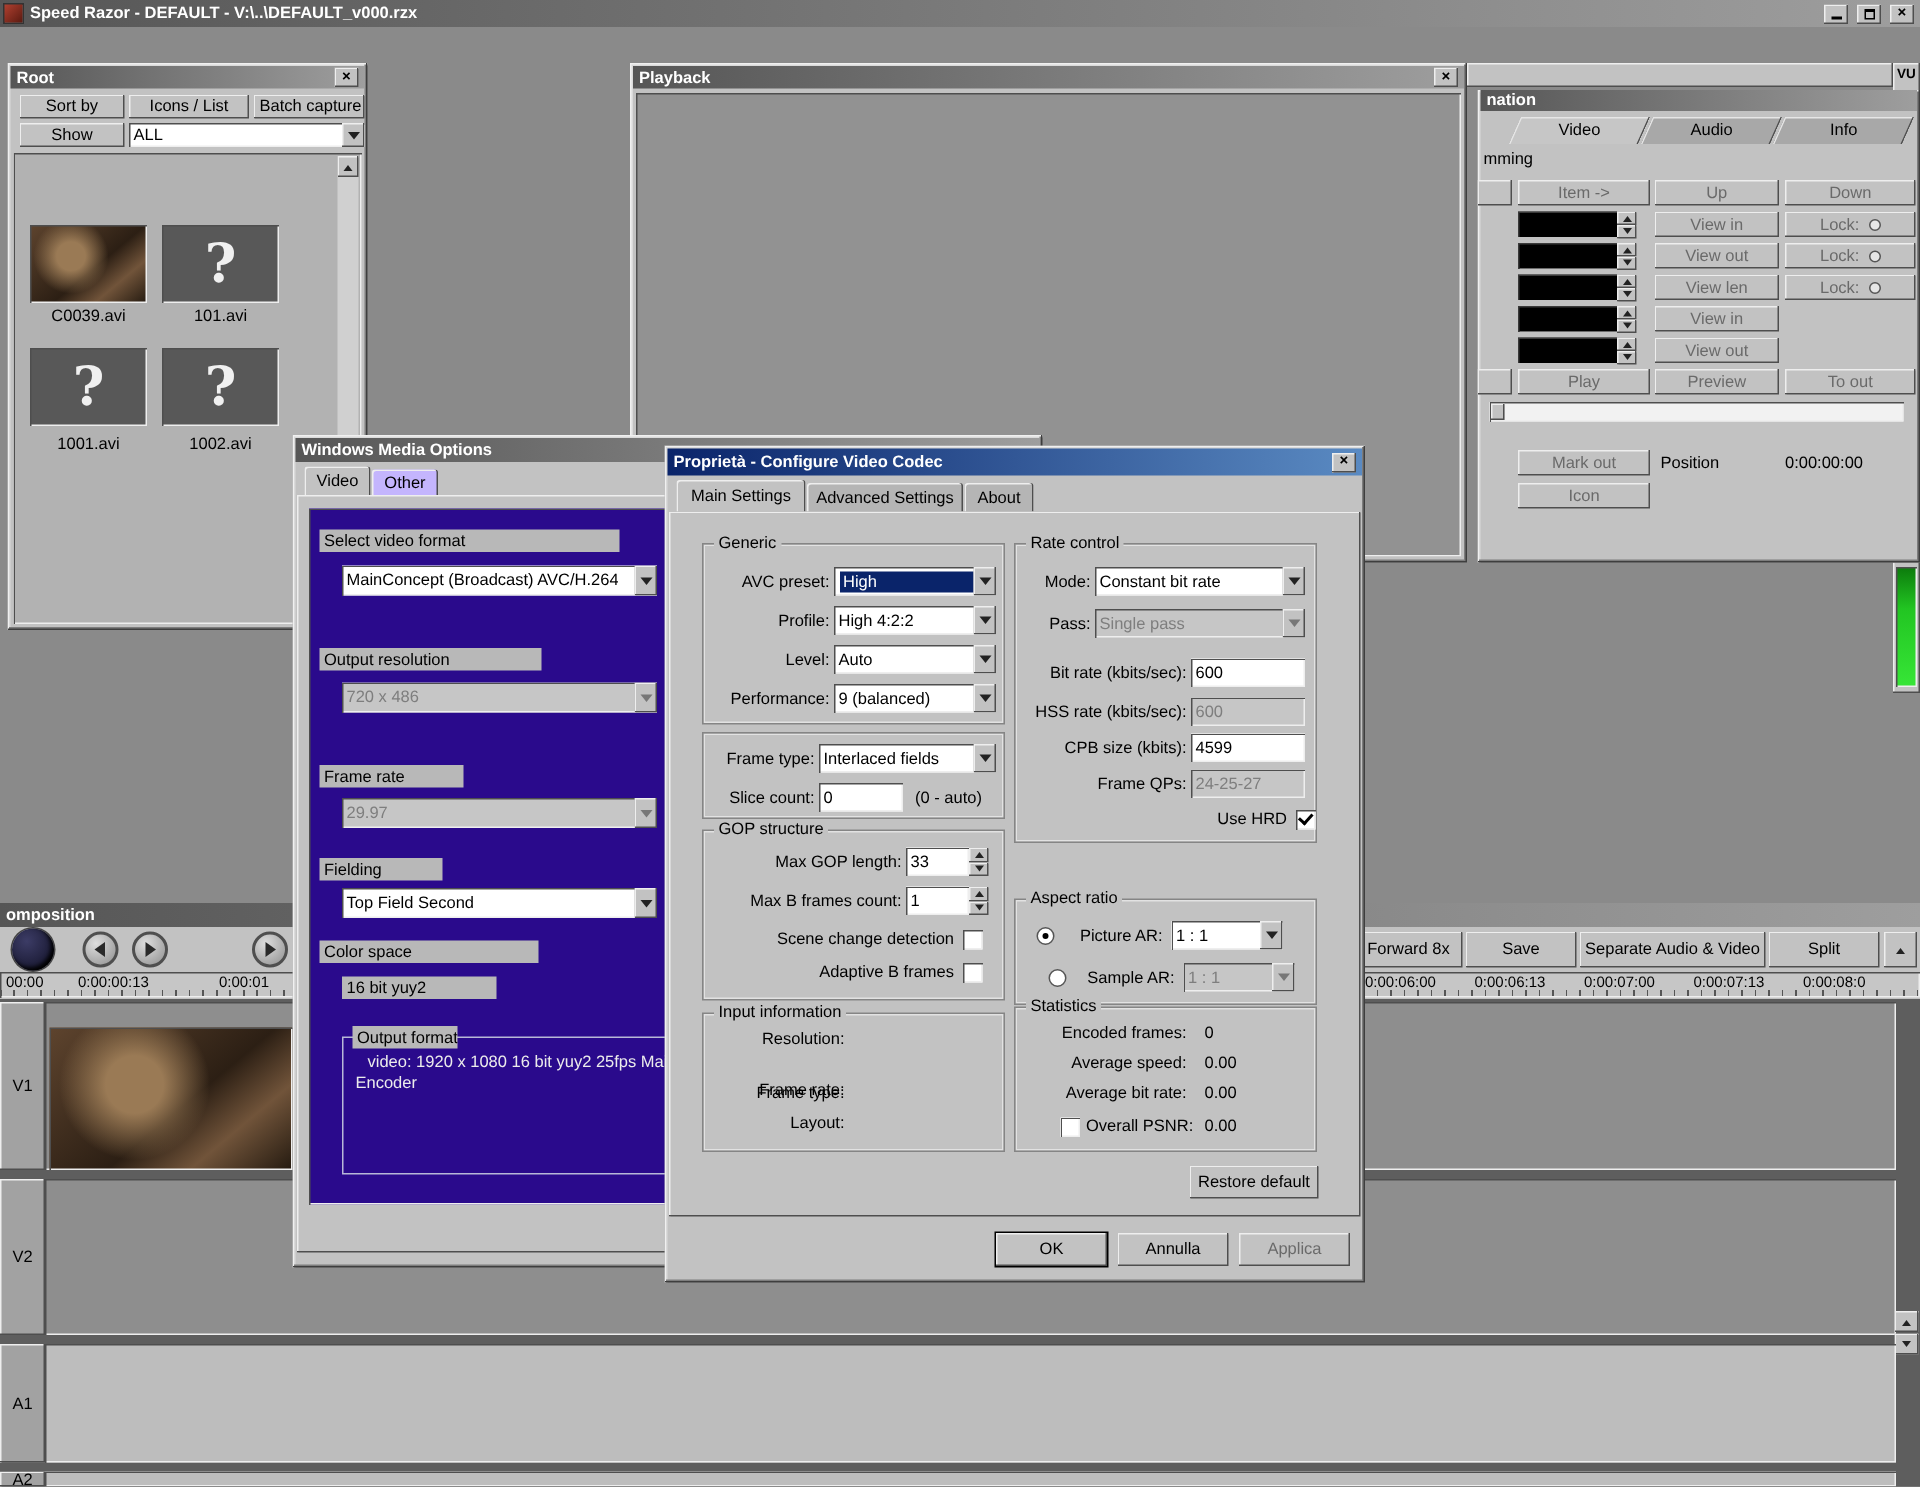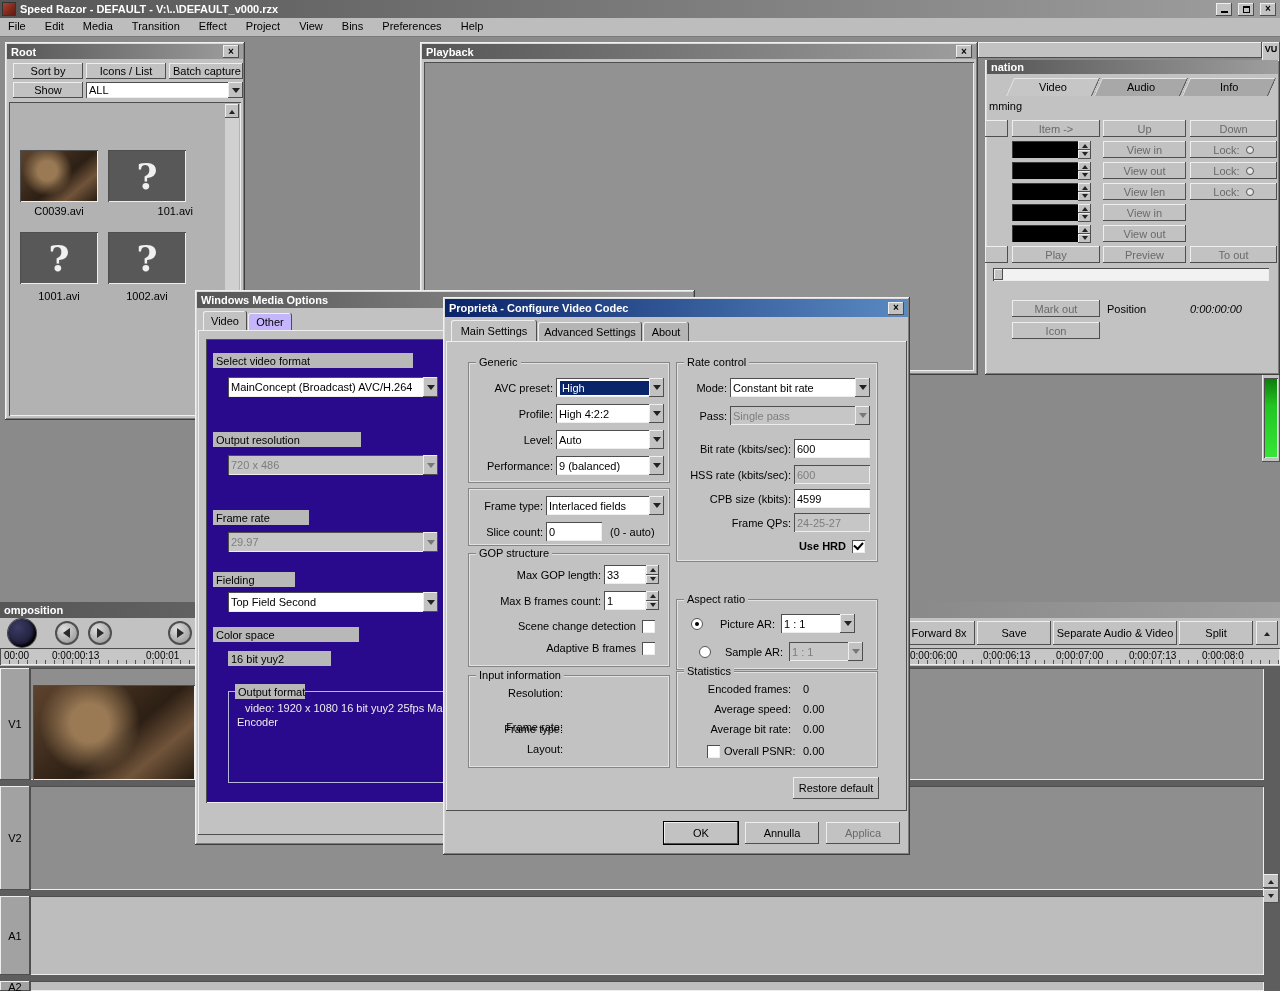--- a/index.html
+++ b/index.html
@@ -71,32 +71,20 @@
     <span style="margin-left:16px;">Speed Razor - DEFAULT - V:\..\DEFAULT_v000.rzx</span>
     <span class="xbtn face r1">
         <i style="width:7px;border-bottom:2px solid #000;margin-top:6px;"></i>
       </span>
     <span class="xbtn face r1" style="margin-left:2px;">
         <i style="width:7px;height:7px;border:1px solid #000;border-top-width:2px;"></i>
       </span>
     <span class="xbtn face r1" style="margin-left:2px;">×</span>
   </div>
 
-  <div class="abs" style="left:0;top:18px;width:1280px;height:19px;background:#bdbdbd;box-shadow:inset 0 -1px 0 #7a7a7a;">
-    <span class="mitem">File</span>
-    <span class="mitem">Edit</span>
-    <span class="mitem">Media</span>
-    <span class="mitem">Transition</span>
-    <span class="mitem">Effect</span>
-    <span class="mitem">Project</span>
-    <span class="mitem">View</span>
-    <span class="mitem">Bins</span>
-    <span class="mitem">Preferences</span>
-    <span class="mitem">Help</span>
-  </div>
 
   <div class="abs face r2" style="left:5px;top:42px;width:240px;height:378px;">
     <div class="abs tbar" style="left:2px;top:2px;width:236px;height:15px;">
       <span>Root</span>
       <span class="xbtn face r1">×</span>
     </div>
     <div class="abs btn r1" style="left:8px;top:21px;width:70px;height:16px;">Sort by</div>
     <div class="abs btn r1" style="left:81px;top:21px;width:80px;height:16px;">Icons / List</div>
     <div class="abs btn r1 left" style="left:164px;top:21px;width:74px;height:16px;">Batch capture</div>
     <div class="abs btn r1" style="left:8px;top:40px;width:70px;height:16px;">Show</div>
@@ -115,21 +103,21 @@
         <div class="abs btn r1" style="left:0;bottom:0;width:14px;height:14px;">
             <i class="t-d"></i>
           </div>
       </div>
 
       <div class="abs thumb-video s1" style="left:11px;top:48px;width:78px;height:52px;"></div>
       <div class="abs" style="left:4px;top:103px;width:92px;text-align:center;">C0039.avi</div>
       <div class="abs thumb-q s1" style="left:99px;top:48px;width:78px;height:52px;">
           <span>?</span>
         </div>
-      <div class="abs" style="left:92px;top:103px;width:92px;text-align:right;">101.avi</div>
+      <div class="abs" style="left:92px;top:103px;width:92px;text-align:center;">101.avi</div>
       <div class="abs thumb-q s1" style="left:11px;top:130px;width:78px;height:52px;">
           <span>?</span>
         </div>
       <div class="abs" style="left:4px;top:188px;width:92px;text-align:center;">1001.avi</div>
       <div class="abs thumb-q s1" style="left:99px;top:130px;width:78px;height:52px;">
           <span>?</span>
         </div>
       <div class="abs" style="left:92px;top:188px;width:92px;text-align:center;">1002.avi</div>
     </div>
   </div>
@@ -246,21 +234,21 @@
     <div class="abs btn r1 dim" style="left:27px;top:186px;width:88px;height:17px;">Play</div>
     <div class="abs btn r1 dim" style="left:118px;top:186px;width:83px;height:17px;">Preview</div>
     <div class="abs btn r1 dim" style="left:205px;top:186px;width:87px;height:17px;">To out</div>
 
     <div class="abs s1" style="left:8px;top:208px;width:276px;height:13px;background:#f2f2f2;">
       <div class="abs face r1" style="left:1px;top:1px;width:9px;height:11px;"></div>
     </div>
 
     <div class="abs btn r1 dim" style="left:27px;top:240px;width:88px;height:17px;">Mark out</div>
     <span class="abs" style="left:122px;top:243px;">Position</span>
-    <span class="abs" style="left:205px;top:243px;font-style:italic;">0:00:00:00</span>
+    <span class="abs" style="left:205px;top:243px;">0:00:00:00</span>
 
     <div class="abs btn r1 dim" style="left:27px;top:262px;width:88px;height:17px;">Icon</div>
   </div>
 
   <div class="abs face" style="left:0;top:602px;width:1280px;height:389px;">
     <div class="abs tbar" style="left:0;top:0;width:1280px;height:16px;">
       <span>omposition</span>
     </div>
 
     <div class="abs face" style="left:0;top:16px;width:1280px;height:30px;">
@@ -542,21 +530,21 @@
           <div class="edit s1" style="width:76px;height:19px;margin-left:3px;">
               <span>4599</span>
             </div>
         </div>
         <div class="row" style="top:150px;height:19px;">
           <span class="lbl" style="width:114px;">Frame QPs:</span>
           <div class="edit s1 dis" style="width:76px;height:19px;margin-left:3px;">
               <span>24-25-27</span>
             </div>
         </div>
-        <div class="row" style="top:176px;height:14px;justify-content:flex-end;padding-right:12px;font-weight:bold;">
+        <div class="row" style="top:176px;height:14px;justify-content:flex-end;">
           <span class="lbl">Use HRD</span>
           <span class="cb on" style="margin-left:6px;"></span>
         </div>
       </div>
 
       <div class="abs grp" style="left:230px;top:258px;width:202px;height:71px;">
         <span class="leg">Aspect ratio</span>
         <div class="row" style="top:14px;height:19px;padding-left:14px;">
           <span class="rad on"></span>
           <span class="lbl" style="width:68px;margin-left:4px;">Picture AR:</span>

